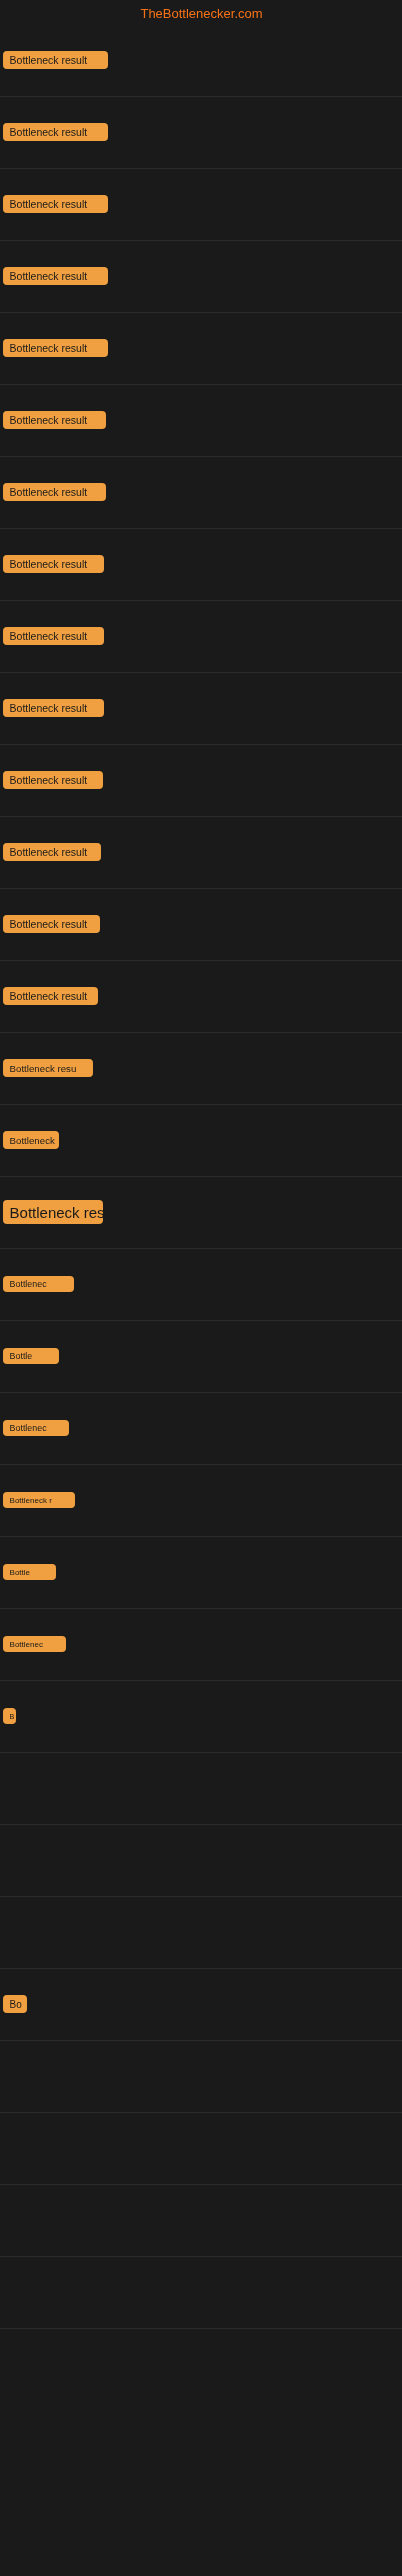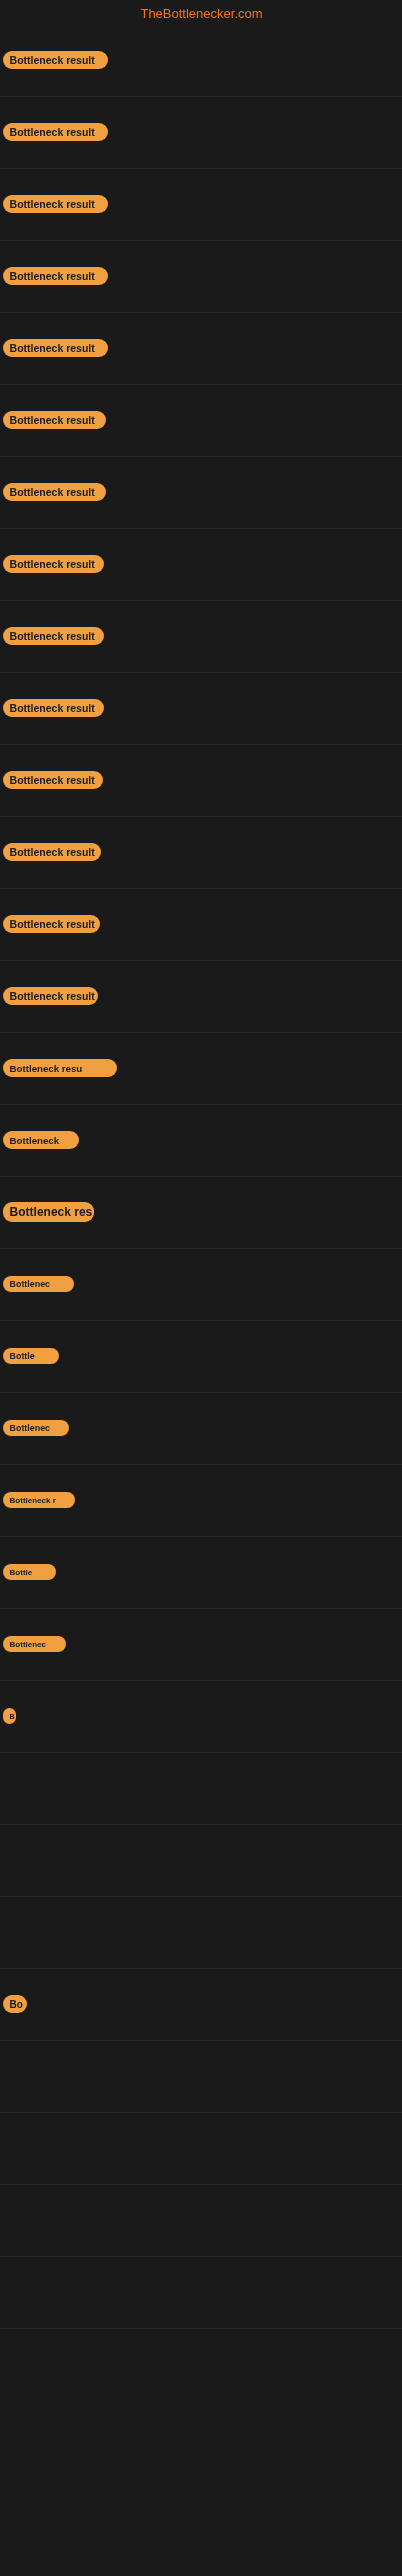--- a/index.html
+++ b/index.html
@@ -21,23 +21,23 @@
       color: #f97316;
       font-size: 13px;
       padding: 6.4px 0 3.2px 0;
       font-weight: normal;
     }
 
     .bottleneck-badge {
       background-color: #f0a040;
       color: #1a1a1a;
       font-size: 10.5px;
-      font-weight: bold;
+      font-weight: normal;
       padding: 3.2px 6.4px;
-      border-radius: 9px;
+      border-radius: 4px;
       white-space: nowrap;
       display: inline-block;
     }
 
     .row {
       height: 72px;
       display: flex;
       align-items: center;
       padding-left: 3.2px;
       border-bottom: 0.8px solid #2a2a2a;
@@ -51,23 +51,23 @@
     .row-5 .bottleneck-badge { width: 105px; }
     .row-6 .bottleneck-badge { width: 103px; }
     .row-7 .bottleneck-badge { width: 103px; }
     .row-8 .bottleneck-badge { width: 101px; }
     .row-9 .bottleneck-badge { width: 101px; }
     .row-10 .bottleneck-badge { width: 101px; }
     .row-11 .bottleneck-badge { width: 100px; }
     .row-12 .bottleneck-badge { width: 98px; }
     .row-13 .bottleneck-badge { width: 97px; }
     .row-14 .bottleneck-badge { width: 95px; }
-    .row-15 .bottleneck-badge { width: 114px; font-size: 9.7px; }
-    .row-16 .bottleneck-badge { width: 76px; font-size: 9.7px; }
-    .row-17 .bottleneck-badge { width: 91px; font-size: 12px; }
+    .row-15 .bottleneck-badge { width: 90px; font-size: 9.7px; }
+    .row-16 .bottleneck-badge { width: 56px; font-size: 9.7px; }
+    .row-17 .bottleneck-badge { width: 100px; font-size: 15px; }
     .row-18 .bottleneck-badge { width: 71px; font-size: 8.9px; }
     .row-19 .bottleneck-badge { width: 56px; font-size: 8.9px; }
     .row-20 .bottleneck-badge { width: 66px; font-size: 8.9px; }
     .row-21 .bottleneck-badge { width: 55px; font-size: 8px; }
     .row-22 .bottleneck-badge { width: 72px; font-size: 8px; }
     .row-23 .bottleneck-badge { width: 53px; font-size: 8px; }
     .row-24 .bottleneck-badge { width: 63px; font-size: 8px; }
     .row-25 .bottleneck-badge { width: 9.7px; font-size: 7.2px; overflow: hidden; }
     .row-29 .bottleneck-badge { width: 24px; font-size: 10px; overflow: hidden; }
   </style>

